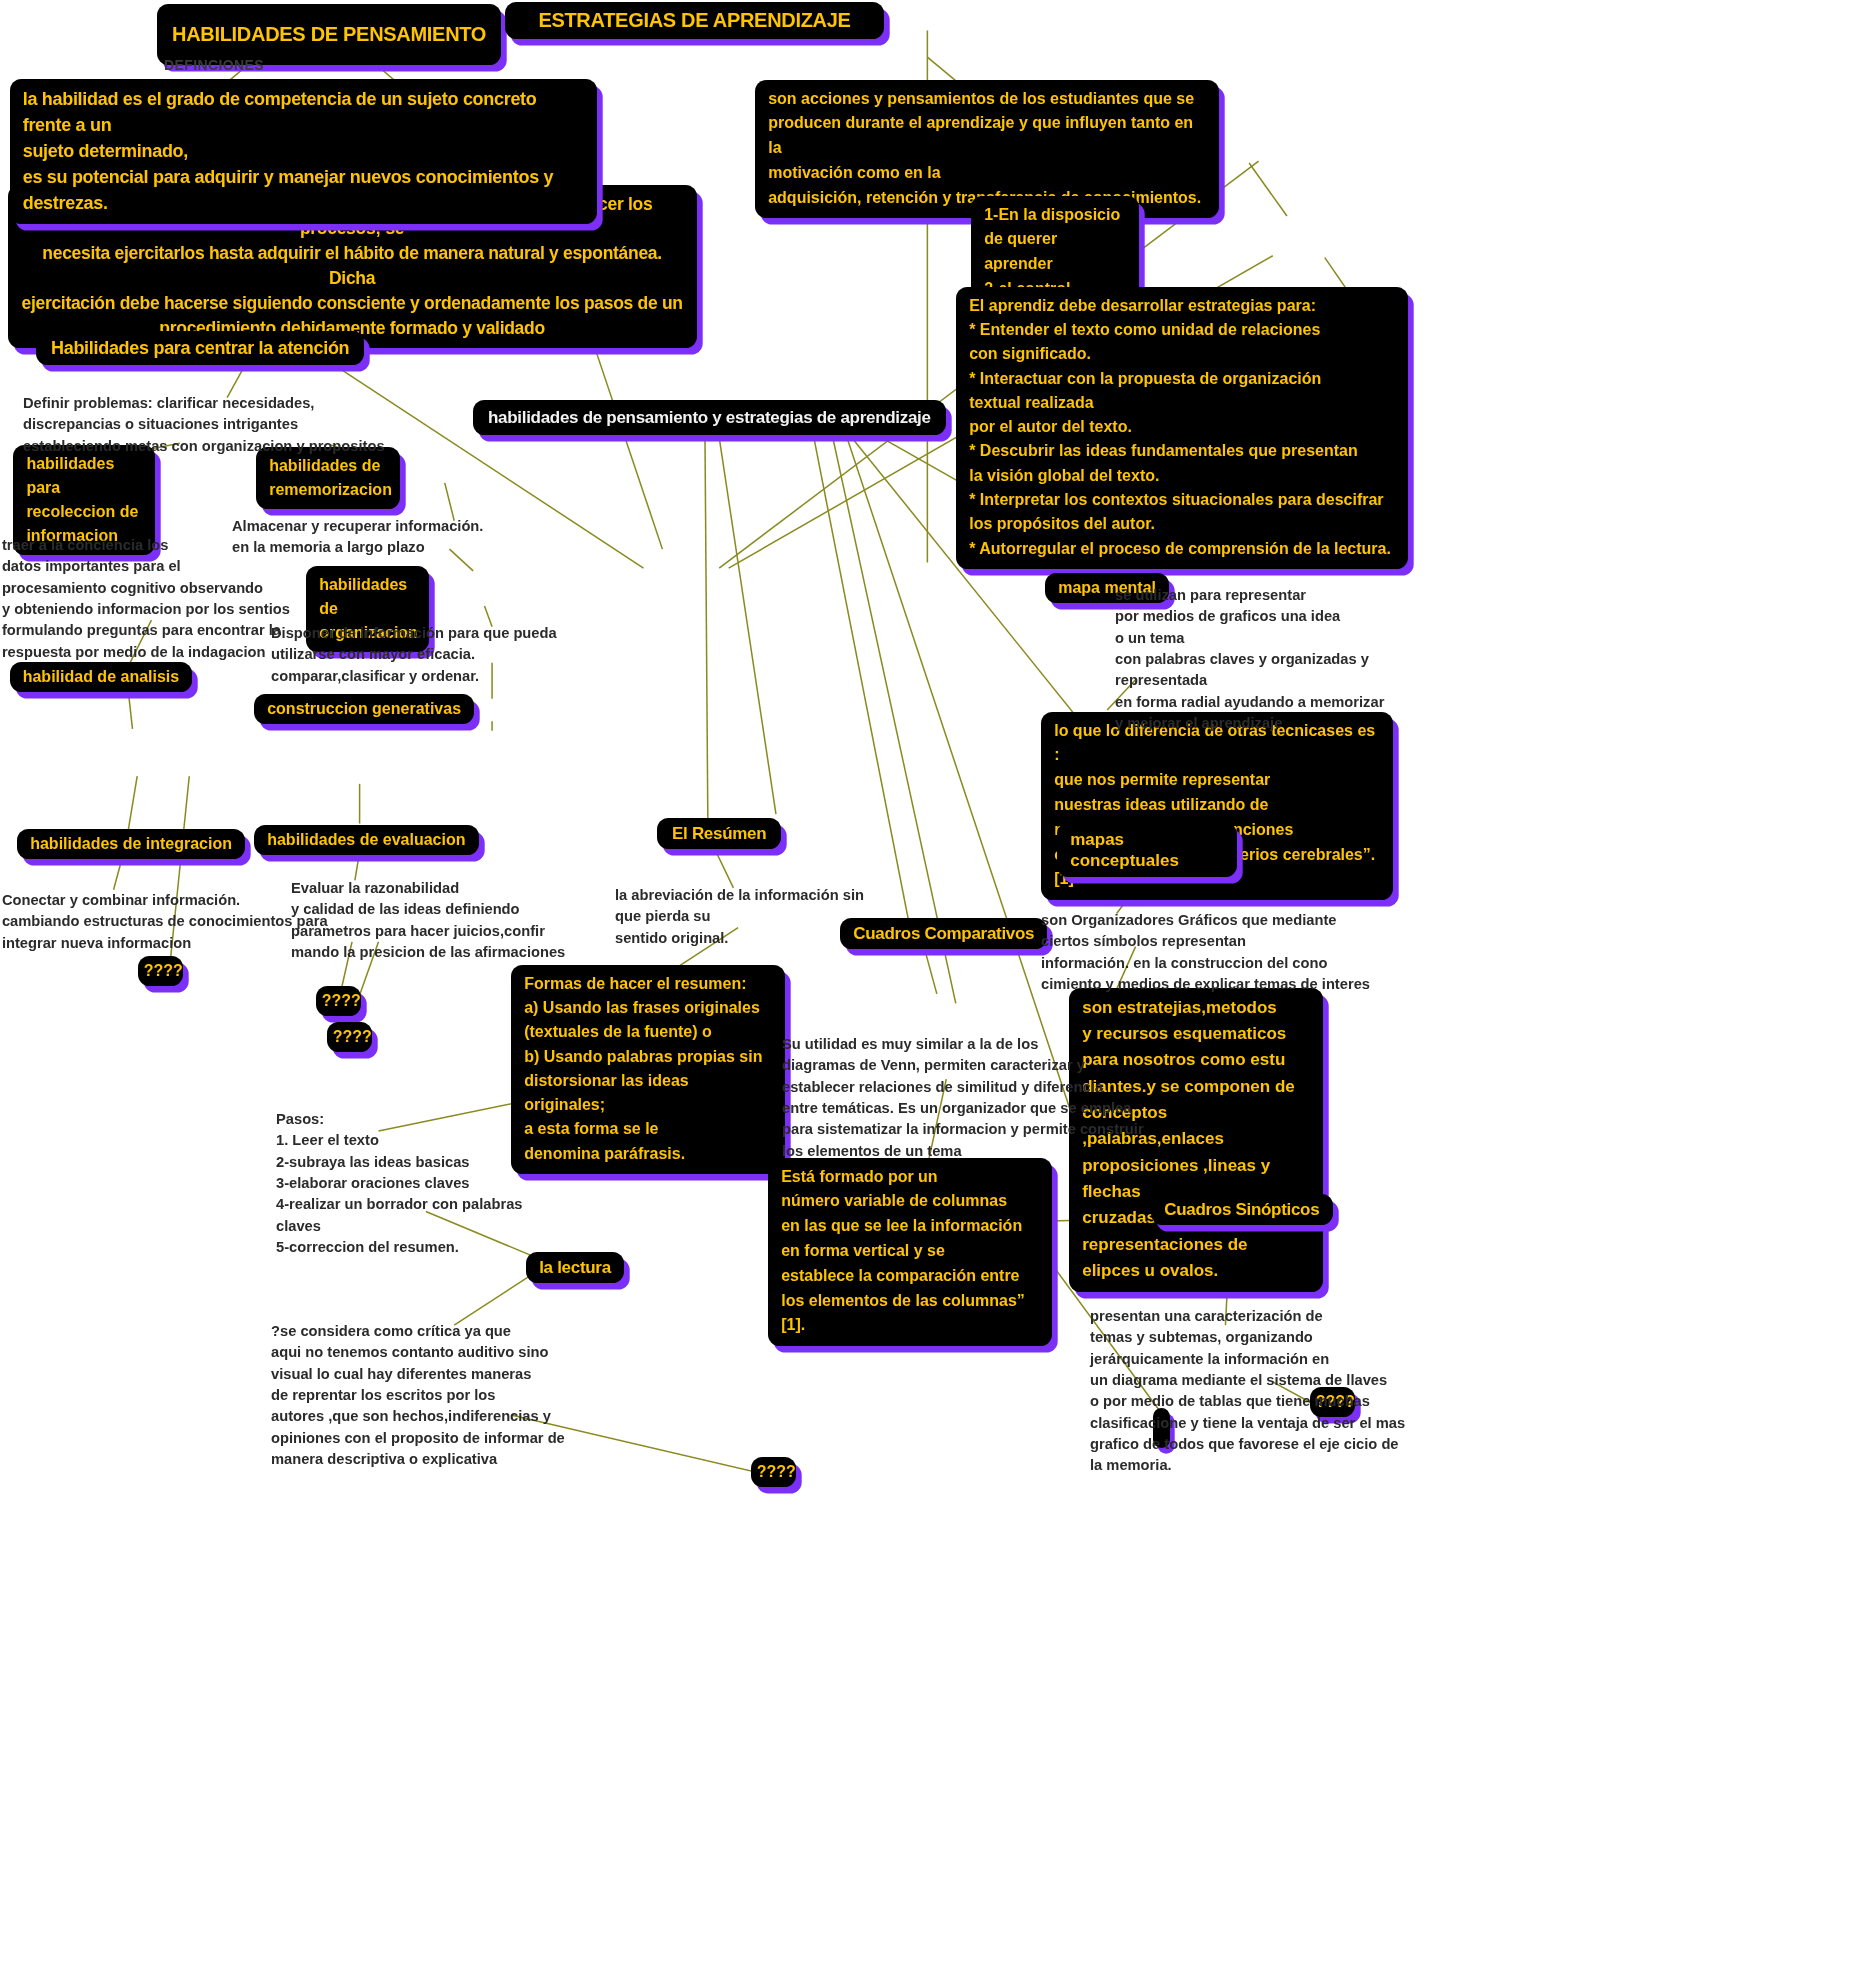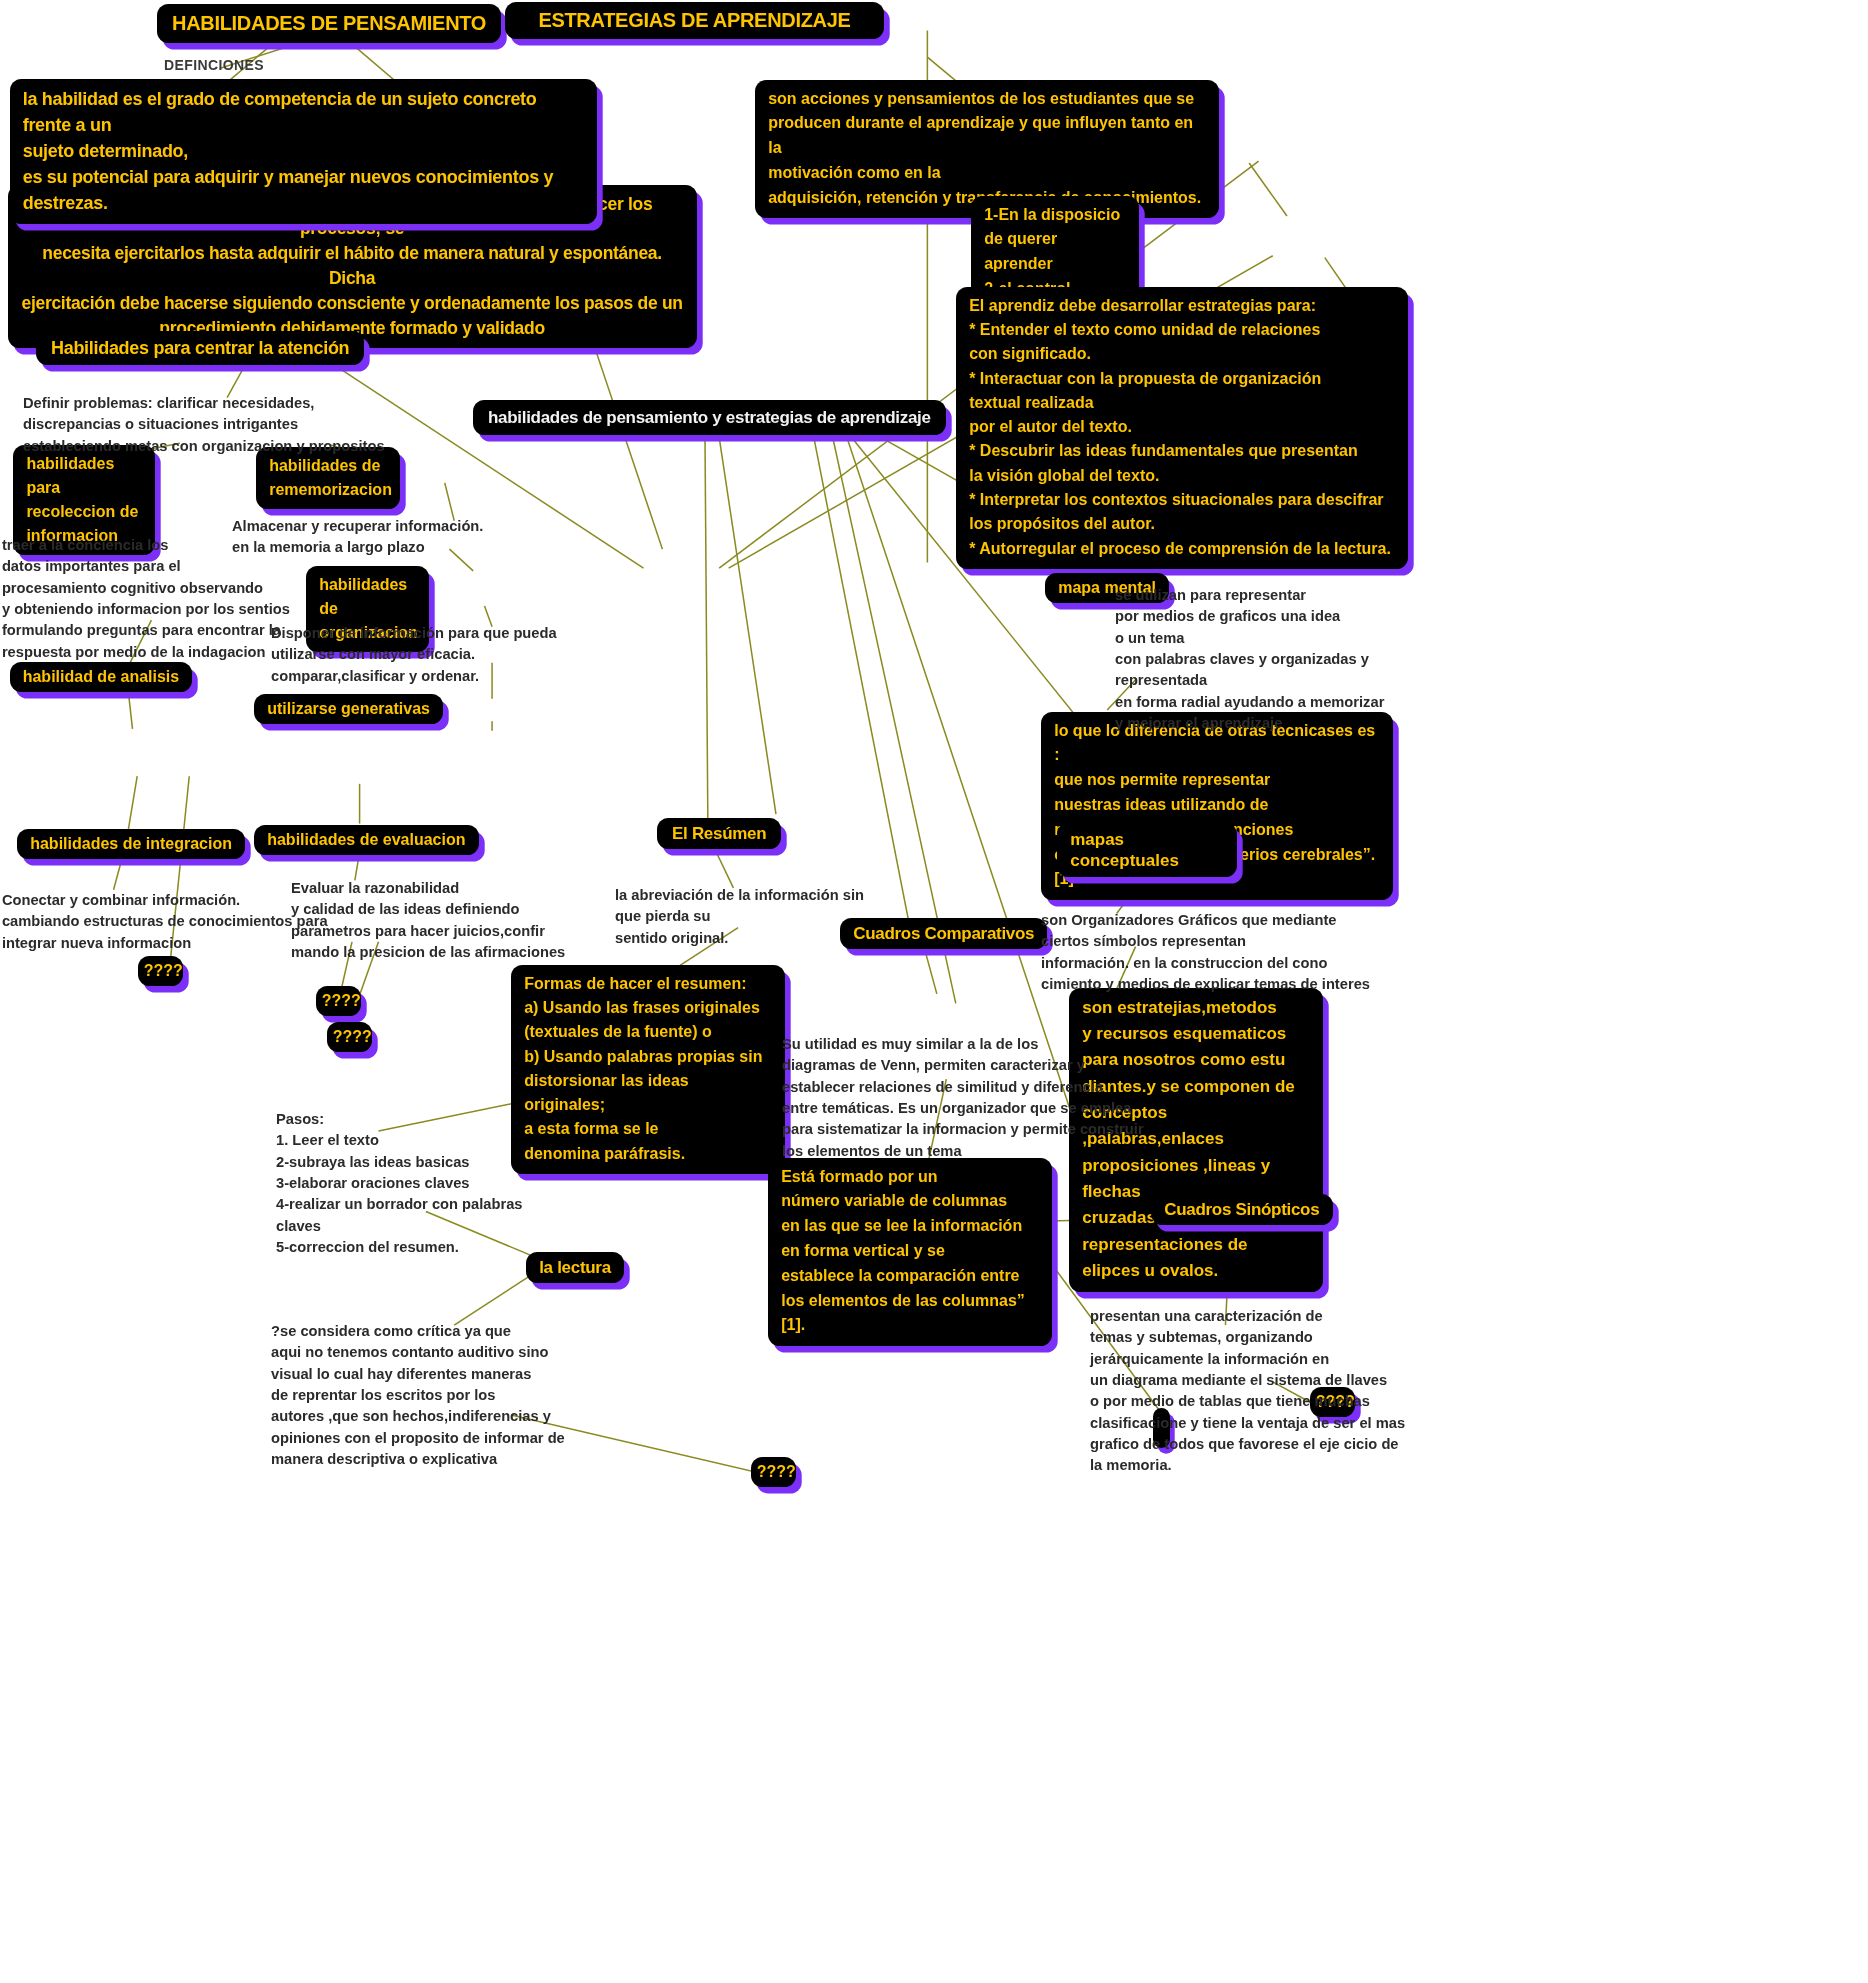--- a/index.html
+++ b/index.html
@@ -166,21 +166,21 @@
 
     <line x1="1220" y1="912" x2="1180" y2="965"></line>
 
     <line x1="1200" y1="1000" x2="1180" y2="1045"></line>
 
     <line x1="760" y1="462" x2="820" y2="860"></line>
     <line x1="880" y1="462" x2="1010" y2="1060"></line>
     <line x1="895" y1="462" x2="1150" y2="1230"></line>
   </svg>
 
-  <div class="node cond" style="left:157px; top:3.8px; font-size:20px; padding:7px 15px;">HABILIDADES DE PENSAMIENTO</div>
+  <div class="node cond" style="left:157px; top:3.8px; font-size:20px; padding:18px 15px;">HABILIDADES DE PENSAMIENTO</div>
 
   <div class="node cond" style="left:505px; top:1.9px; width:379px; text-align:center; font-size:20px; padding:5.7px 15px;">ESTRATEGIAS DE APRENDIZAJE</div>
 
   <div class="maplabel" style="left:164px; top:57px;">DEFINCIONES</div>
 
   <div class="node cond" style="left:7.6px; top:185px; width:689px; font-size:17.5px; text-align:center; line-height:1.42;">Para desarrollar las habilidades de pensamiento, no basta con conocer los procesos; se
 necesita ejercitarlos hasta adquirir el hábito de manera natural y espontánea. Dicha
 ejercitación debe hacerse siguiendo consciente y ordenadamente los pasos de un
 procedimiento debidamente formado y validado</div>
 
@@ -237,21 +237,21 @@
 
   <div class="node" style="left:306px; top:566px; width:123px; font-size:16px; line-height:1.5;">habilidades de
 organizacion</div>
 
   <div class="ftext small" style="left:271px; top:623px;">Disponer de información para que pueda
 utilizarse con mayor eficacia.
 comparar,clasificar y ordenar.</div>
 
   <div class="node" style="left:9.5px; top:662px; font-size:16px; padding:4.7px 13.2px;">habilidad de analisis</div>
 
-  <div class="node" style="left:254px; top:694px; font-size:16px; padding:4.7px 13.2px;">utilizarse generativas</div>
+  <div class="node" style="left:254px; top:694px; font-size:16px; padding:4.7px 13.2px;">construccion generativas</div>
 
 
 
   <div class="node" style="left:17px; top:829px; font-size:16px; padding:4.7px 13.2px;">habilidades de integracion</div>
 
   <div class="node" style="left:254px; top:825px; font-size:16px; padding:4.7px 13.2px;">habilidades de evaluacion</div>
 
   <div class="ftext small" style="left:1.9px; top:890px;">Conectar y combinar información.
 cambiando estructuras de conocimientos para
 integrar nueva informacion</div>

